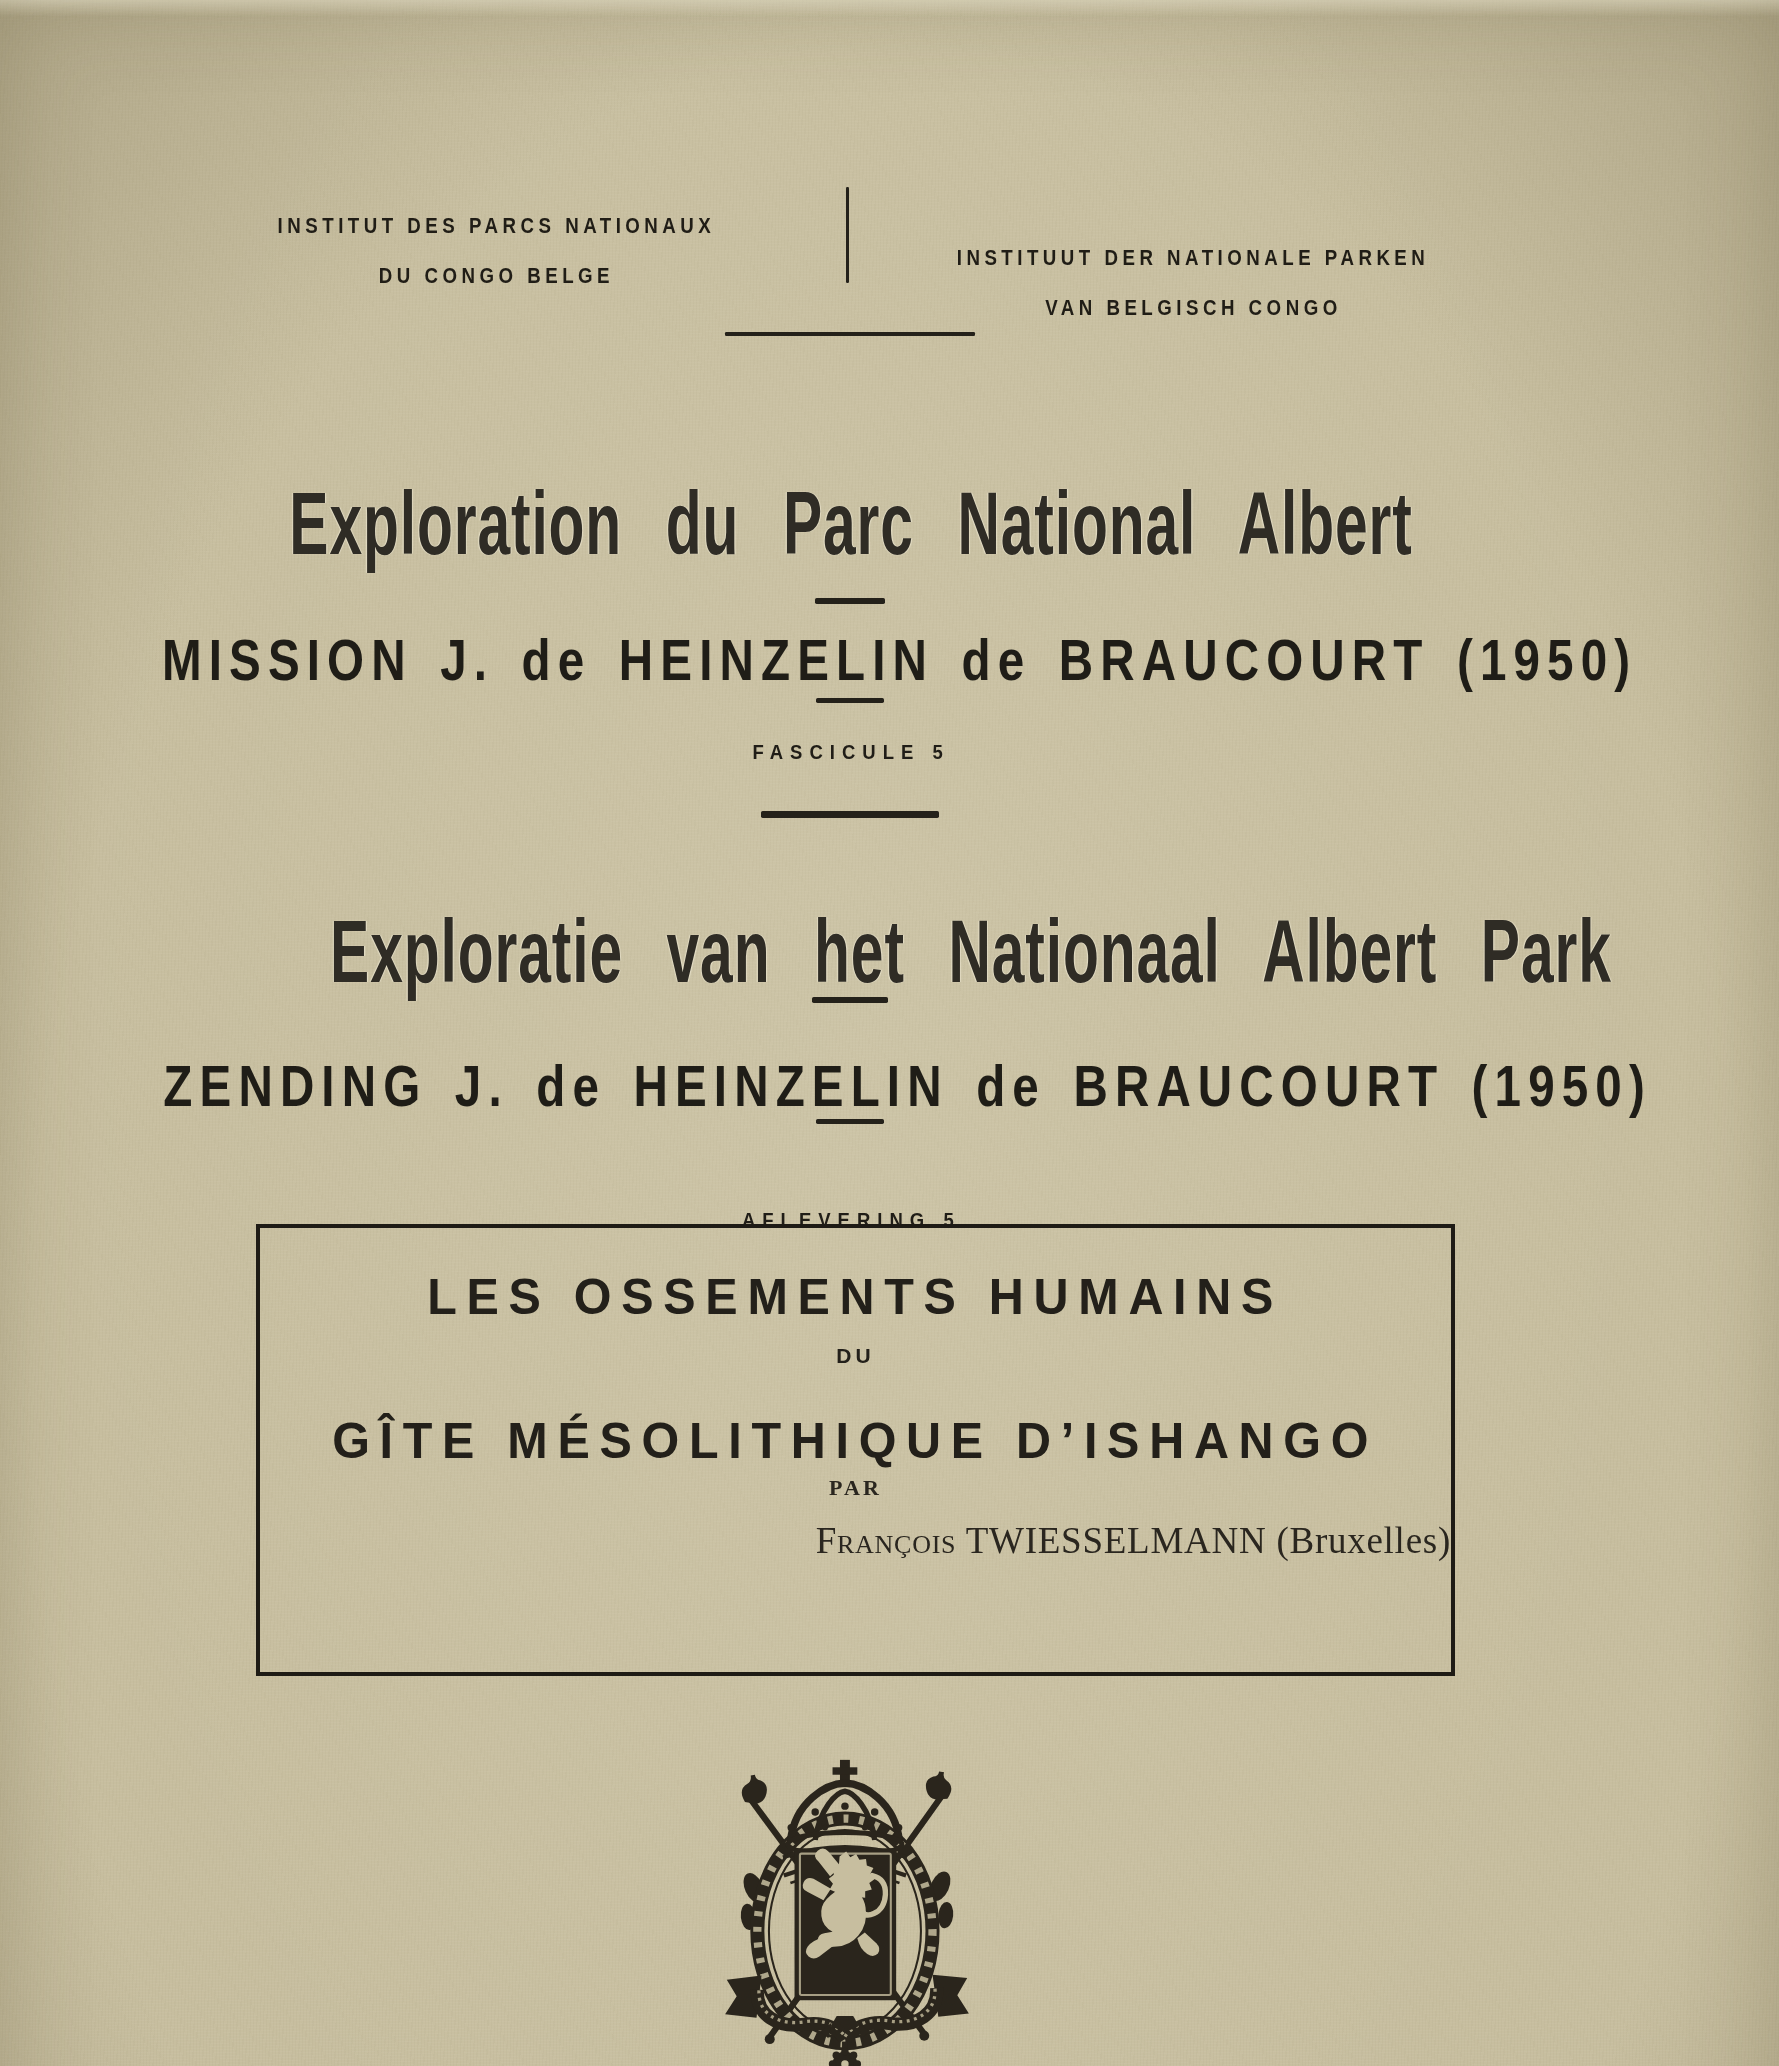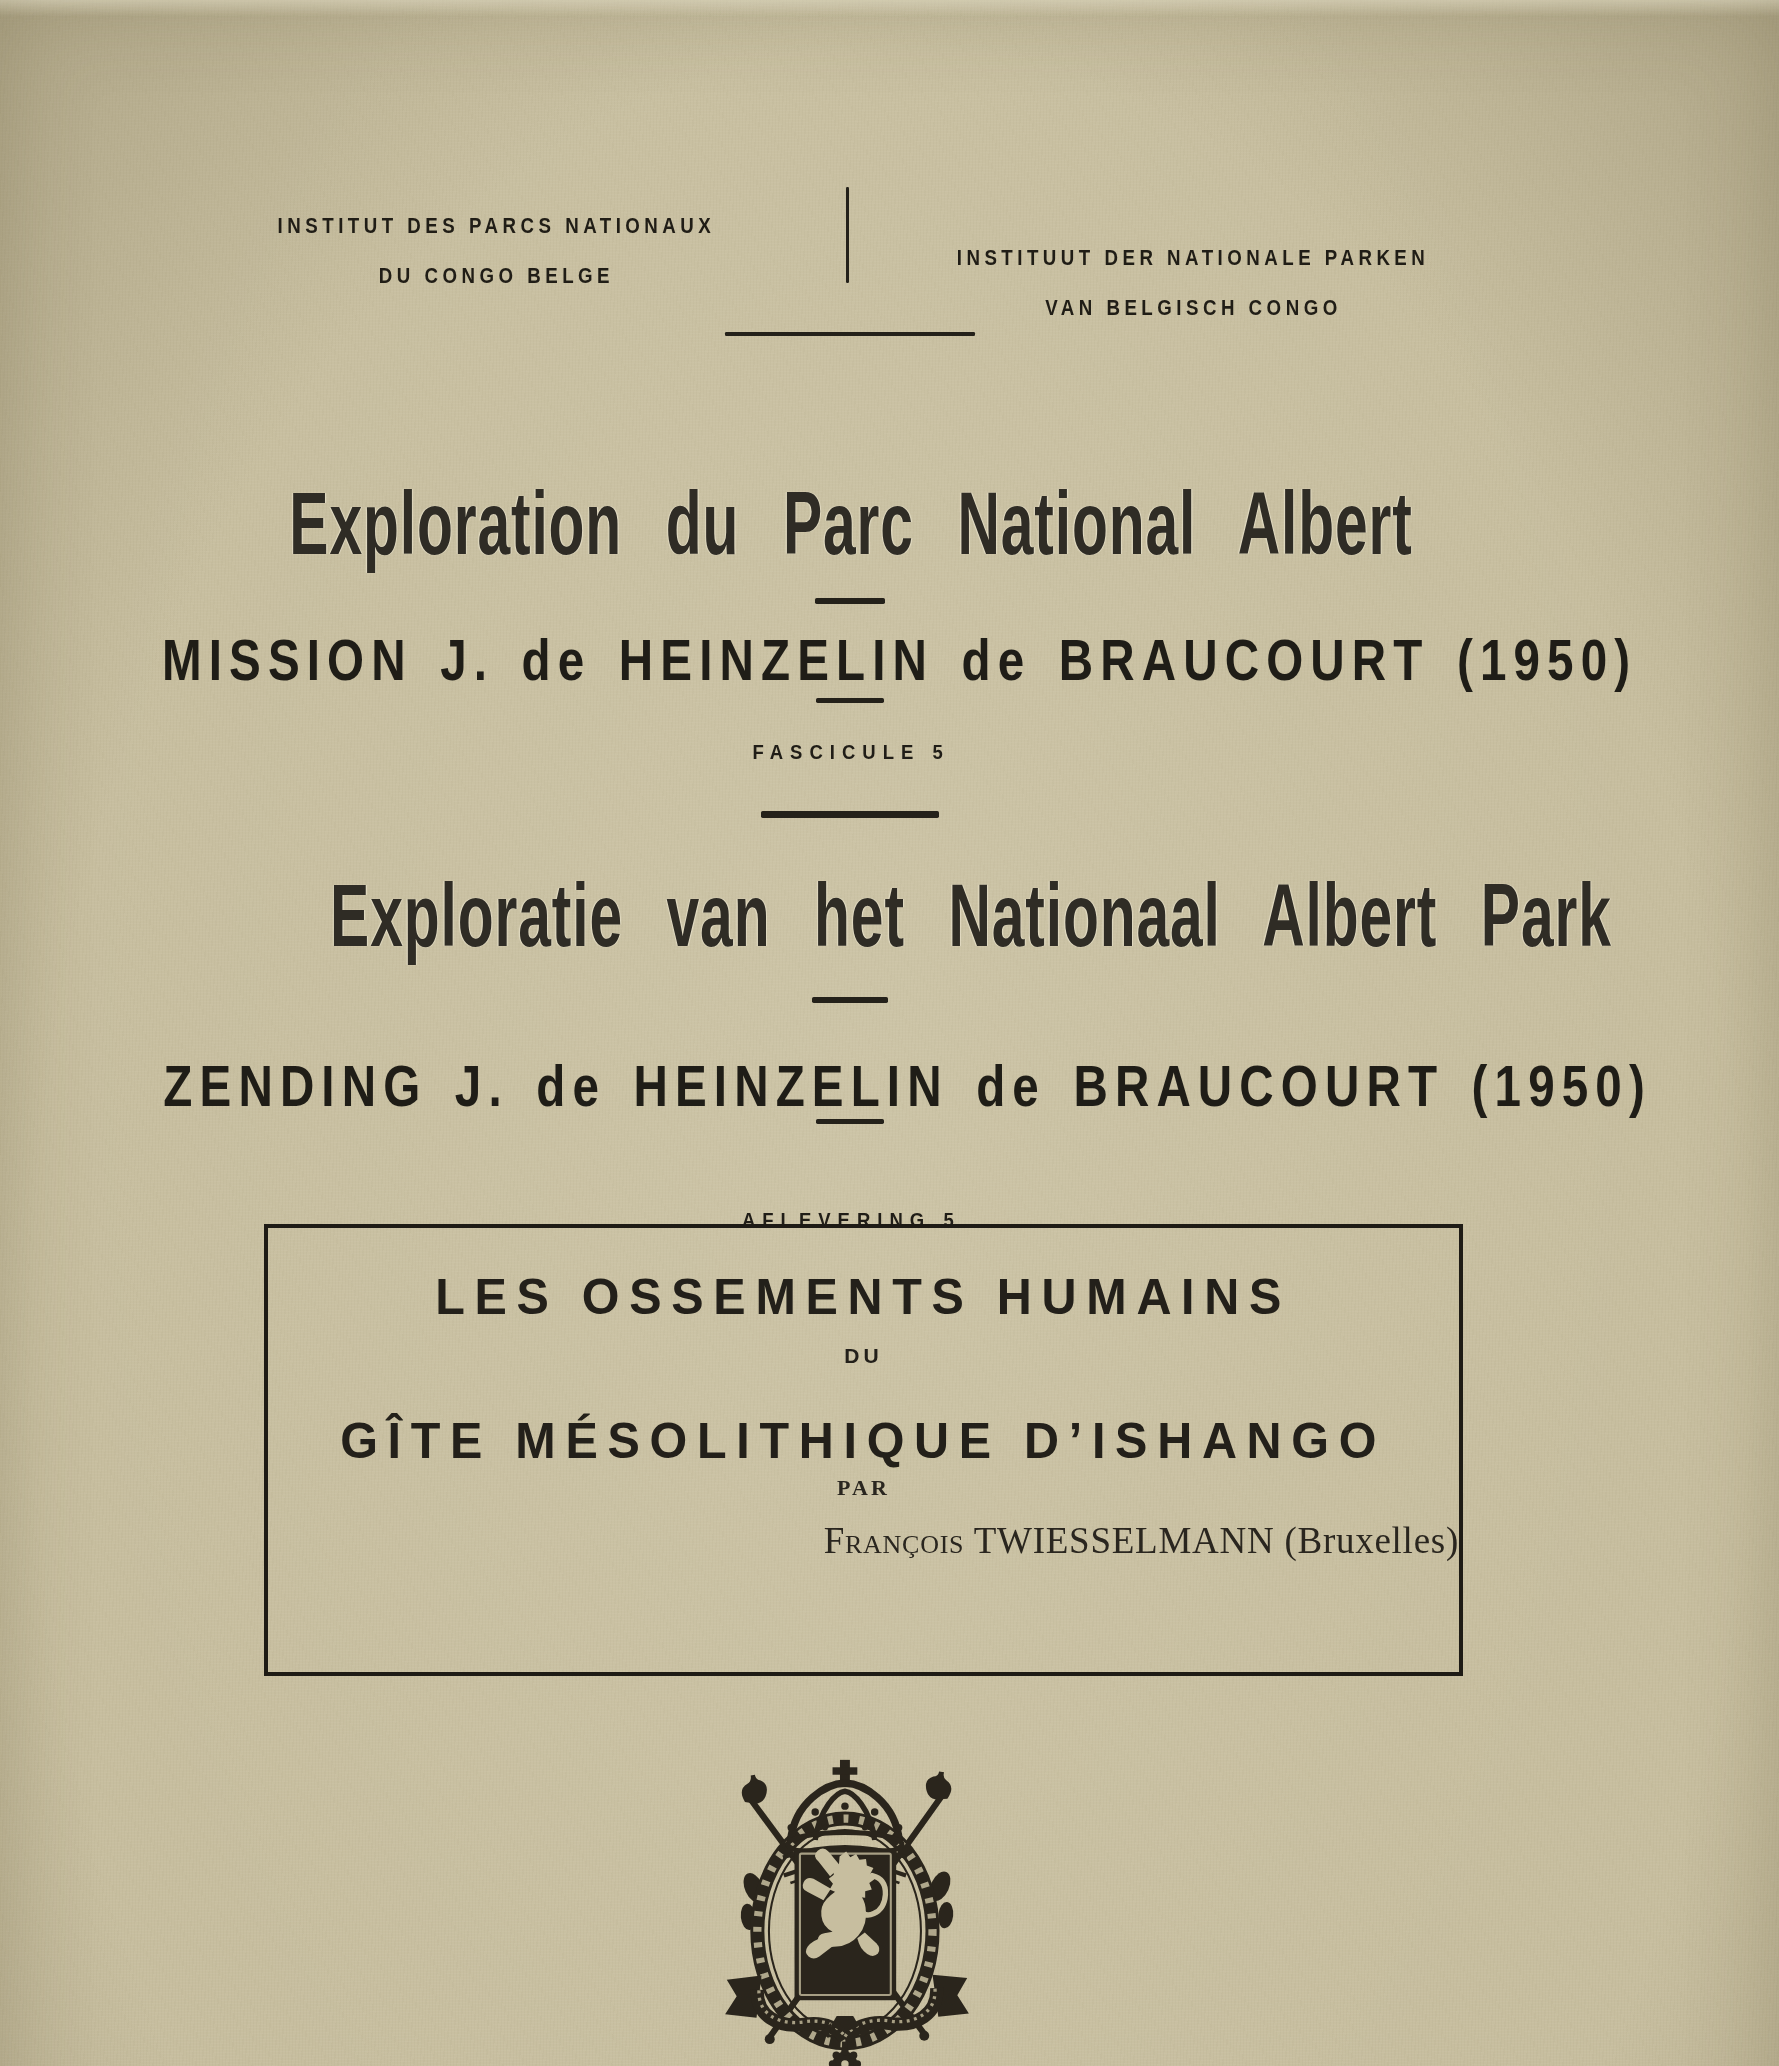--- a/index.html
+++ b/index.html
@@ -40,21 +40,21 @@
   .mission{font-weight:bold;font-size:58px;color:#1f1d17;letter-spacing:.15em;word-spacing:.15em;}
   .mission .sx{transform:scaleX(.82);}
 
   .part{font-weight:bold;font-size:21px;color:#201d17;letter-spacing:.38em;}
   .part .sx{transform:scaleX(.88);}
 
   .dash{position:absolute;left:850px;transform:translateX(-50%);background:#24211a;border-radius:1.7px;}
 
   
   .titlebox{position:absolute;left:256px;top:1224px;width:1191px;height:444px;
-    border:4.5px solid #1e1b15;margin-left:8px;}
+    border:4.5px solid #1e1b15;}
   .box-band{position:absolute;left:0;width:100%;text-align:center;white-space:nowrap;}
   .box-main{font-weight:bold;font-size:50px;letter-spacing:.2em;color:#23201a;}
   .box-main .sx{transform:scaleX(.97);}
   .box-du{font-weight:bold;font-size:21px;letter-spacing:.2em;color:#23201a;}
   .box-par{font-family:"Liberation Serif", serif;font-size:22px;letter-spacing:.14em;color:#2a261f;font-weight:bold;}
   .box-author{font-family:"Liberation Serif", serif;font-size:37px;color:#2a261f;letter-spacing:.02em;}
   .smallcaps{font-variant:small-caps;}
 
   .emblem{position:absolute;left:721px;top:1753px;width:252px;height:331px;}
 </style>
@@ -74,21 +74,21 @@
   </div>
   <div class="hrule" style="top:332px;width:250px;height:4.1px;"></div>
 
   <div class="band big-title" style="top:472px;"><span class="sx">Exploration du Parc National Albert</span></div>
   <div class="dash" style="top:598px;width:70px;height:6.2px;"></div>
   <div class="band mission" style="top:626px;"><span class="sx">MISSION J. de HEINZELIN de BRAUCOURT (1950)</span></div>
   <div class="dash" style="top:698px;width:68px;height:5.4px;"></div>
   <div class="band part" style="top:740px;"><span class="sx">FASCICULE 5</span></div>
   <div class="dash" style="top:811px;width:178px;height:6.6px;"></div>
 
-  <div class="band big-title" style="top:864px;"><span class="sx">Exploratie van het Nationaal Albert Park</span></div>
+  <div class="band big-title" style="top:900px;"><span class="sx">Exploratie van het Nationaal Albert Park</span></div>
   <div class="dash" style="top:997px;width:76px;height:6.2px;"></div>
   <div class="band mission" style="top:1052px;"><span class="sx">ZENDING J. de HEINZELIN de BRAUCOURT (1950)</span></div>
   <div class="dash" style="top:1119px;width:68px;height:5.4px;"></div>
   <div class="band part" style="top:1168px;margin-top:40px;"><span class="sx">AFLEVERING 5</span></div>
 
   <div class="titlebox">
     <div class="box-band box-main" style="top:40px;"><span class="sx">LES OSSEMENTS HUMAINS</span></div>
     <div class="box-band box-du" style="top:116px;"><span class="sx">DU</span></div>
     <div class="box-band box-main" style="top:184px;"><span class="sx">GÎTE MÉSOLITHIQUE D’ISHANGO</span></div>
     <div class="box-band box-par" style="top:247px;"><span>PAR</span></div>

